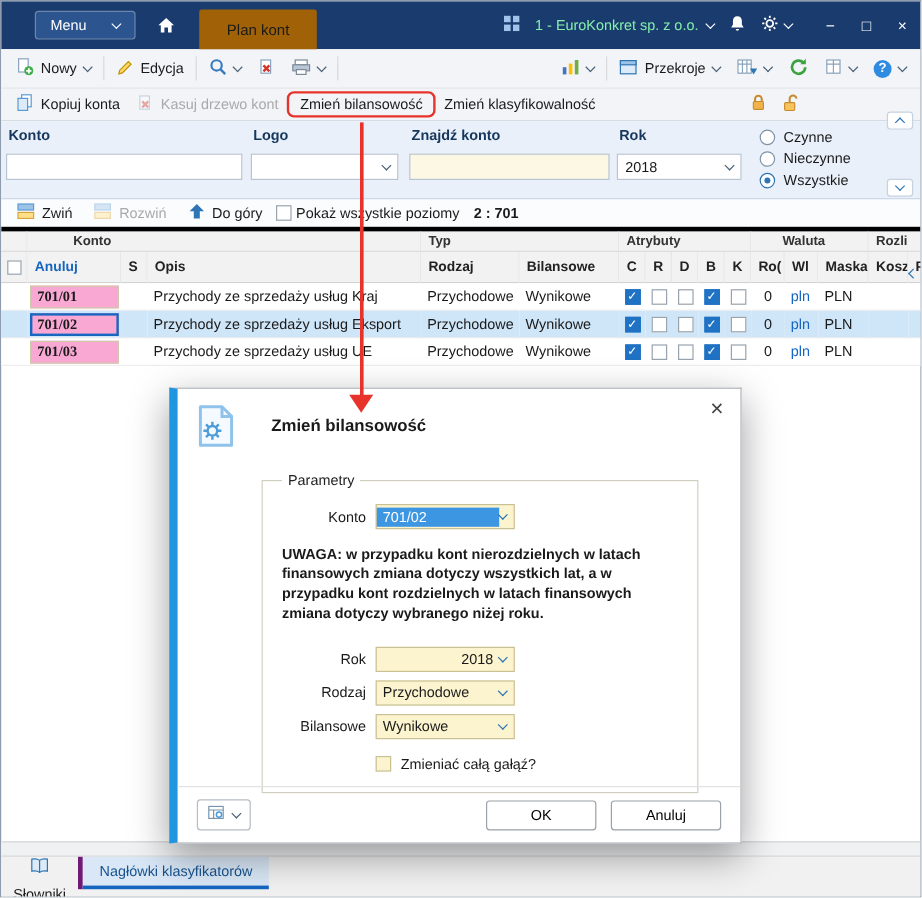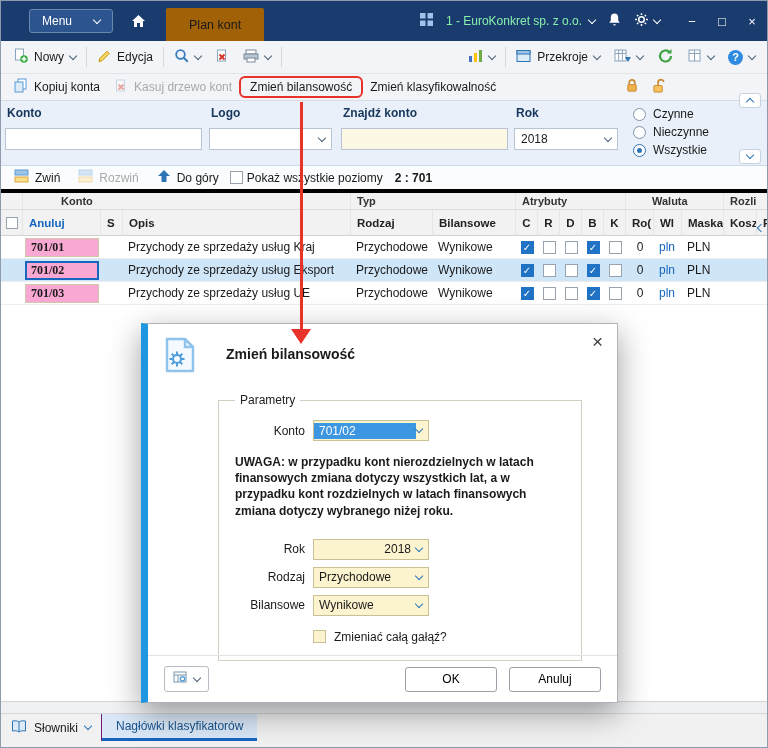--- a/index.html
+++ b/index.html
@@ -94,21 +94,21 @@
   .btn { width:92px; height:25px; background:#fff; border:1px solid #9aa1a8; border-radius:3px; font:inherit; cursor:pointer; }
   .btn-group { margin-left:auto; display:flex; gap:12px; }
 
   
   .arrow-line { position:absolute; left:299px; top:101px; width:3px; height:229px; background:#e8332a; z-index:60; }
   .arrow-head { position:absolute; left:290px; top:328px; width:0; height:0; border-left:10px solid transparent; border-right:10px solid transparent; border-top:15px solid #e8332a; z-index:60; }
 
   
   .bottom-strip { position:absolute; left:0; top:700px; width:100%; height:13px; background:#eff1f3; border-top:1px solid #d5d5d5; border-bottom:1px solid #d5d5d5; }
   .statusbar { position:absolute; left:0; top:713px; width:100%; height:35px; background:#f1f1f1; display:flex; align-items:flex-start; }
-  .slowniki { display:flex; align-items:center; gap:7px; padding:0 10px; height:27px; border-right:1px solid #701a75; cursor:pointer; }
+  .slowniki { display:flex; align-items:center; gap:7px; padding:0 10px; height:27px; border-right:4px solid #701a75; cursor:pointer;flex-direction:column; }
   .tab-naglowki { display:flex; align-items:center; padding:0 14px; height:27px; color:#17538f; background:#d9e7f6; border-bottom:3px solid #1565c0; cursor:pointer; }
 </style>
 </head>
 <body>
 
 <div class="window">
 
   <div class="titlebar">
     <button class="menu-btn">
       <span>Menu</span>

